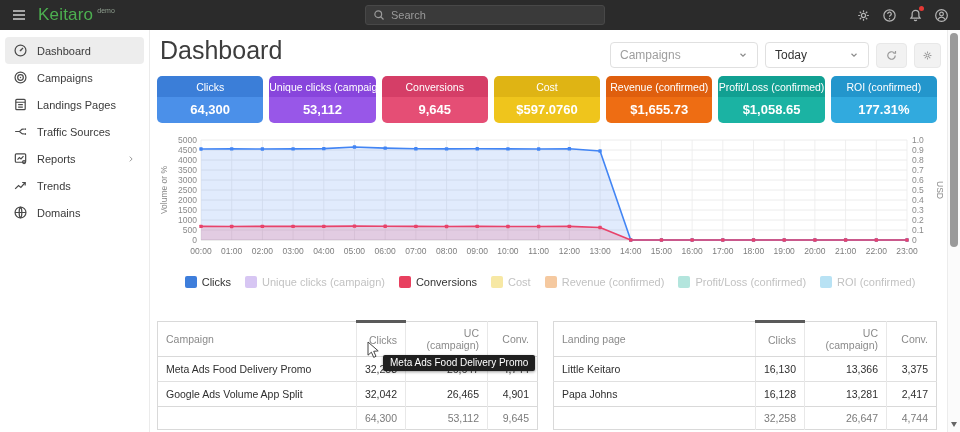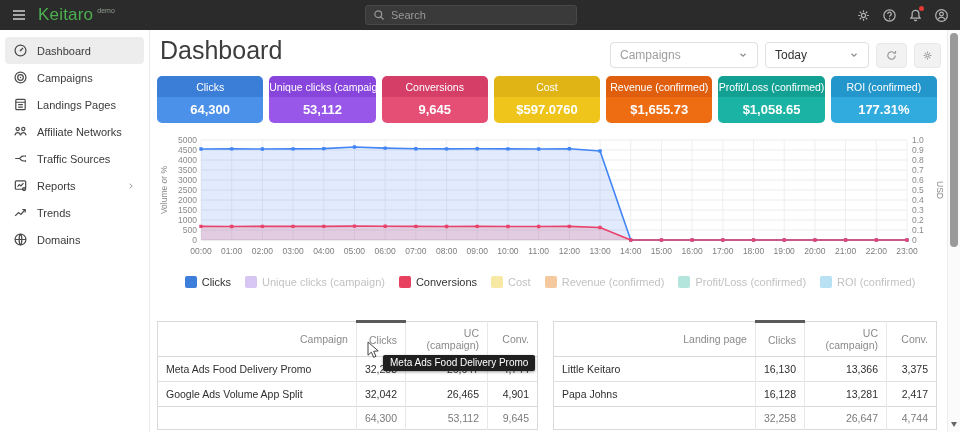--- a/index.html
+++ b/index.html
@@ -7,21 +7,21 @@
     font-family:"Liberation Sans", sans-serif; position:relative; }
 
   
   .topbar { position:absolute; left:0; top:0; width:960px; height:30px;
     background:#2b2b2b; display:flex; align-items:center; z-index:30; }
   .hamburger { width:30px; height:30px; display:flex; align-items:center; justify-content:center;
     background:none; border:none; color:#cfcfcf; cursor:pointer; margin-left:4px; }
   .logo { display:flex; align-items:flex-start; margin-left:4px; }
   .logo-text { color:#4caf50; font-weight:normal; font-size:17px; letter-spacing:.2px; line-height:30px; }
   .logo-badge { color:#8f9f8f; font-size:7px; margin-left:4px; margin-top:7px; }
-  .search { position:absolute; left:365px; top:5px; width:212px; height:20px;
+  .search { position:absolute; left:365px; top:5px; width:240px; height:20px;
     background:#3a3a3a; border:1px solid #484848; border-radius:3px;
     display:flex; align-items:center; padding:0 7px; }
   .search svg { color:#9a9a9a; flex:0 0 auto; }
   .search input { background:transparent; border:none; outline:none; color:#ddd;
     font-size:11px; margin-left:6px; width:100%; font-family:"Liberation Sans",sans-serif; }
   .search input::placeholder { color:#9a9a9a; }
   .topbar-icons { position:absolute; right:6px; top:0; height:30px; display:flex; align-items:center; }
   .tb-icon { position:relative; width:26px; height:30px; display:flex; align-items:center; justify-content:center;
     background:none; border:none; color:#b5b5b5; cursor:pointer; }
   .tb-badge { position:absolute; top:6px; right:4px; width:5px; height:5px; border-radius:50%; background:#e53935; }
@@ -64,21 +64,21 @@
   .legend-swatch { width:12px; height:12px; border-radius:2px; }
   .legend-label { font-size:11px; color:#c2c2c2; }
   .legend-item.on .legend-label { color:#333; }
 
   
   .tbl { position:absolute; top:290px; background:#fff; }
   .tbl-left { left:7px; width:381px; }
   .tbl-right { left:403px; width:384px; }
   table.dtable { width:100%; border-collapse:collapse; border:1px solid #d9d9d9; }
   .dtable th { font-weight:normal; color:#8a8a8a; font-size:10.5px; padding:5px 8px;
-    border-bottom:1px solid #d9d9d9; text-align:right; }
+    border-bottom:1px solid #d9d9d9; text-align:left; }
   .dtable th.num, .dtable td.num { text-align:right; border-left:1px solid #e8e8e8; }
   .dtable th.sorted { border-top:3px solid #5a5a5a; }
   .dtable td { font-size:10.5px; color:#2f2f2f; padding:6px 8px; }
   .dtable tbody tr + tr td { border-top:1px solid #e0e0e0; }
   .dtable tfoot td { color:#7a7a7a; border-top:1px solid #d9d9d9; padding:5px 8px; }
   .dtable tbody tr { cursor:pointer; }
 
   
   .scrollbar { position:absolute; right:0; top:30px; width:13px; height:402px;
     background:#fbfbfb; border-left:1px solid #ececec; z-index:25; }
@@ -168,30 +168,20 @@
         <span class="s-label">Campaigns</span>
       </div>
       <div class="side-item">
         <span class="s-icon">
           <svg width="15" height="15" viewBox="0 0 16 16" fill="none" stroke="currentColor" stroke-width="1.3">
             <rect x="3" y="2.5" width="10" height="11" rx="1"></rect>
             <path d="M3 5.6h10M5.5 8.2h5M5.5 10.8h5"></path>
           </svg>
         </span>
         <span class="s-label">Landings Pages</span>
-      </div>
-      <div class="side-item">
-        <span class="s-icon">
-          <svg width="15" height="15" viewBox="0 0 16 16" fill="none" stroke="currentColor" stroke-width="1.3">
-            <circle cx="5" cy="5.3" r="1.7"></circle>
-            <circle cx="11" cy="5.3" r="1.7"></circle>
-            <path d="M2 12.2c.5-2 1.6-3.1 3-3.1s2.5 1.1 3 3.1M8 12.2c.5-2 1.6-3.1 3-3.1s2.5 1.1 3 3.1"></path>
-          </svg>
-        </span>
-        <span class="s-label">Affiliate Networks</span>
       </div>
       <div class="side-item">
         <span class="s-icon">
           <svg width="15" height="15" viewBox="0 0 16 16" fill="none" stroke="currentColor" stroke-width="1.3">
             <path d="M2.3 8h3.9c2.1 0 2.1-2.6 4.2-2.6h1.2M6.2 8c2.1 0 2.1 2.6 4.2 2.6h1.2"></path>
             <circle cx="13" cy="5.4" r="1" fill="currentColor" stroke="none"></circle>
             <circle cx="13" cy="10.6" r="1" fill="currentColor" stroke="none"></circle>
           </svg>
         </span>
         <span class="s-label">Traffic Sources</span>

